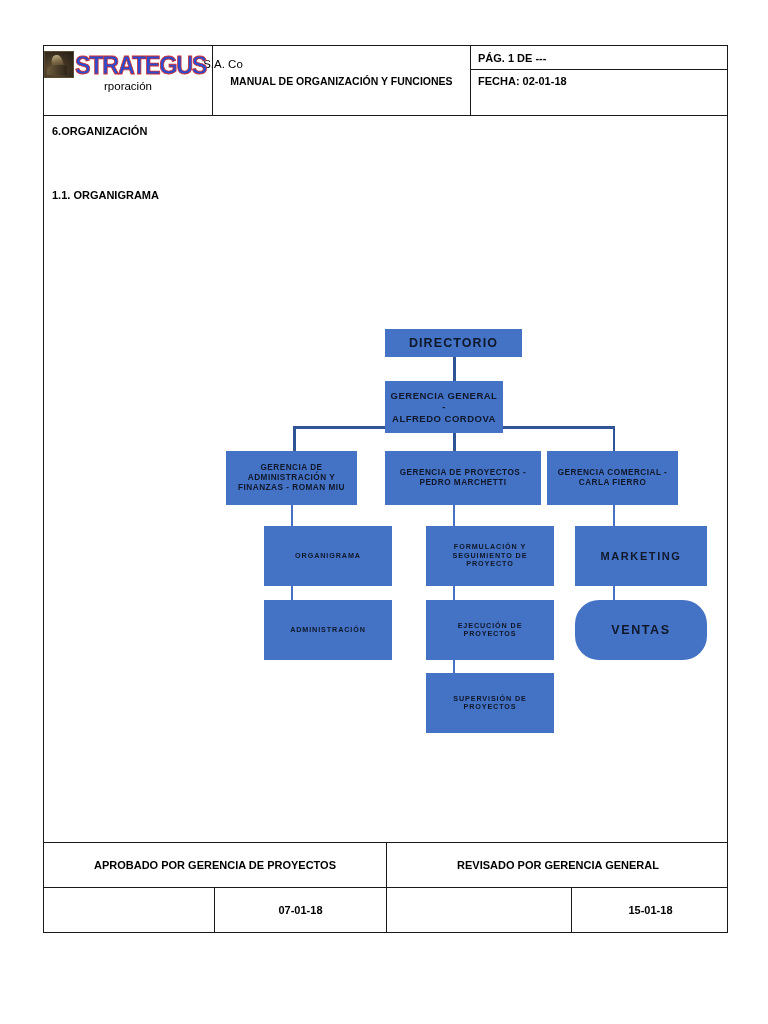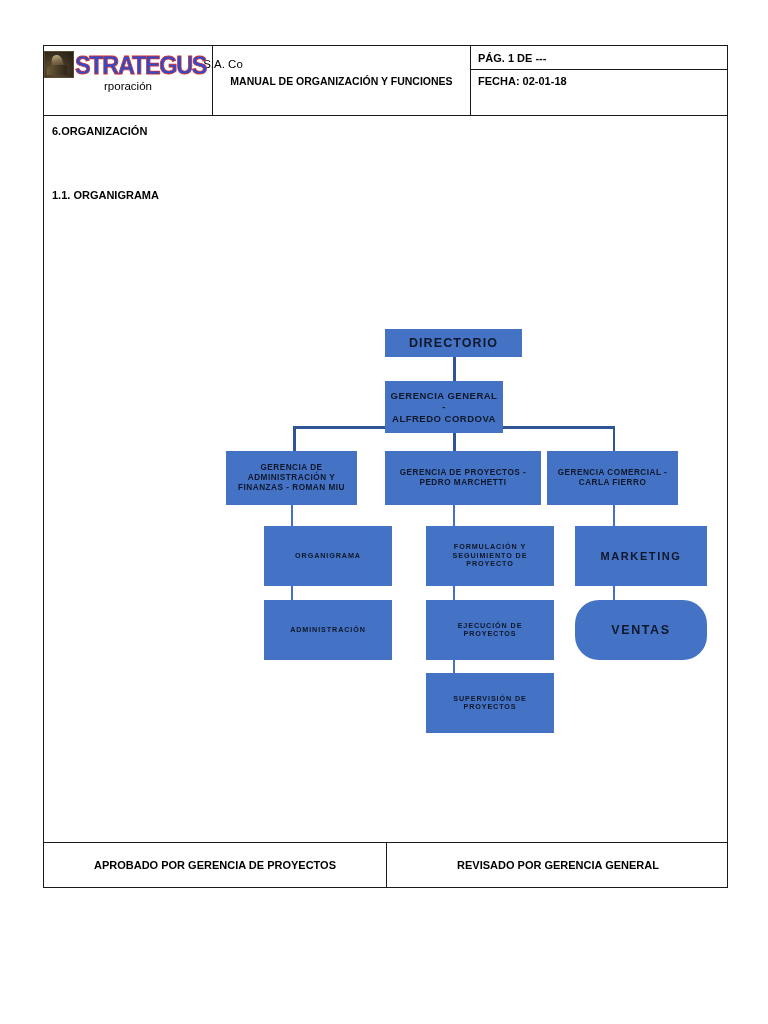--- a/index.html
+++ b/index.html
@@ -367,14 +367,28 @@
 
   <div class="ftr">
     <div class="ftr-cell vdiv" style="left:0; width:343px;">
       <span>APROBADO POR GERENCIA DE PROYECTOS</span>
     </div>
     <div class="ftr-cell" style="left:343px; width:342px;">
       <span>REVISADO POR GERENCIA GENERAL</span>
     </div>
   </div>
 
+  <div class="ftr2">
+    <div class="ftr-cell vdiv" style="left:0; width:171px;">
+      <span></span>
+    </div>
+    <div class="ftr-cell vdiv" style="left:171px; width:172px;">
+      <span>07-01-18</span>
+    </div>
+    <div class="ftr-cell vdiv" style="left:343px; width:185px;">
+      <span></span>
+    </div>
+    <div class="ftr-cell" style="left:528px; width:157px;">
+      <span>15-01-18</span>
+    </div>
+  </div>
 
 </div>
 
 </body></html>

